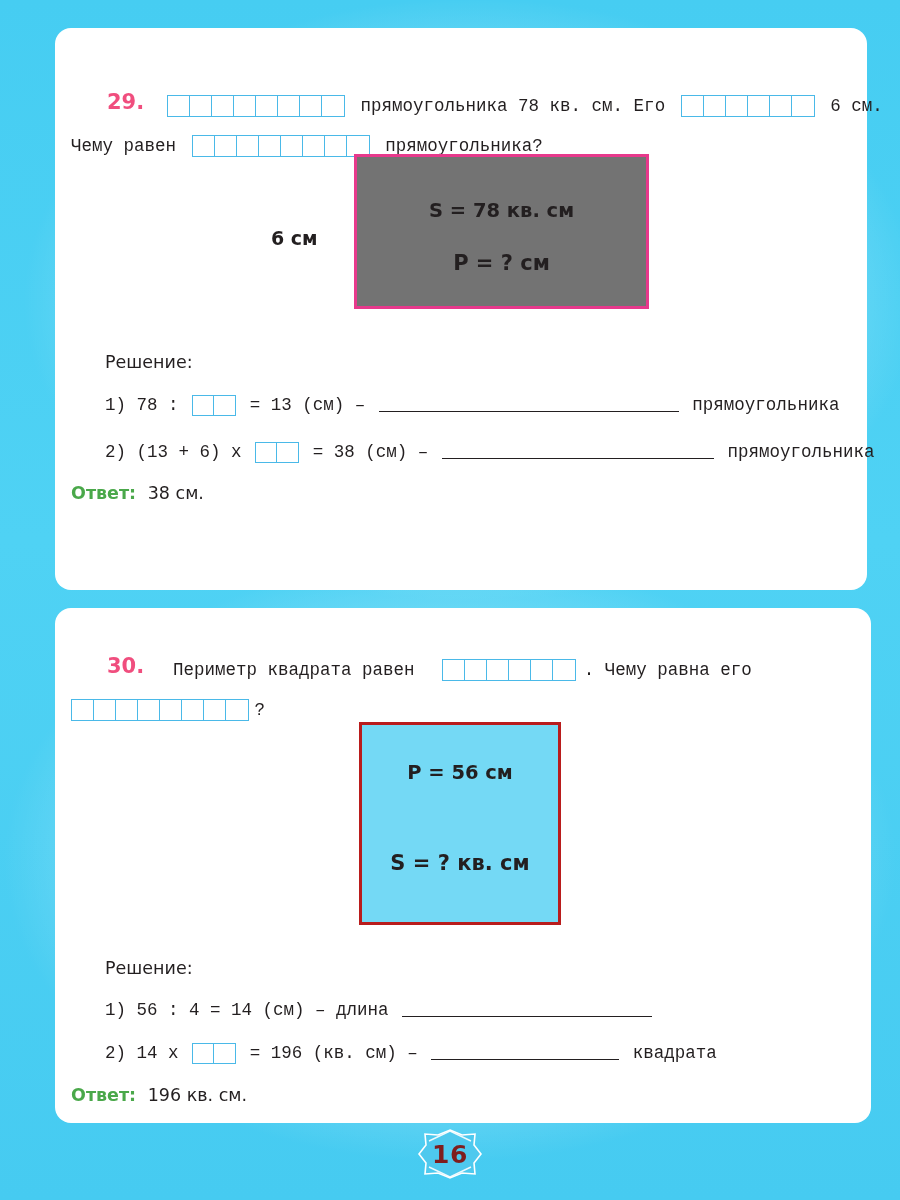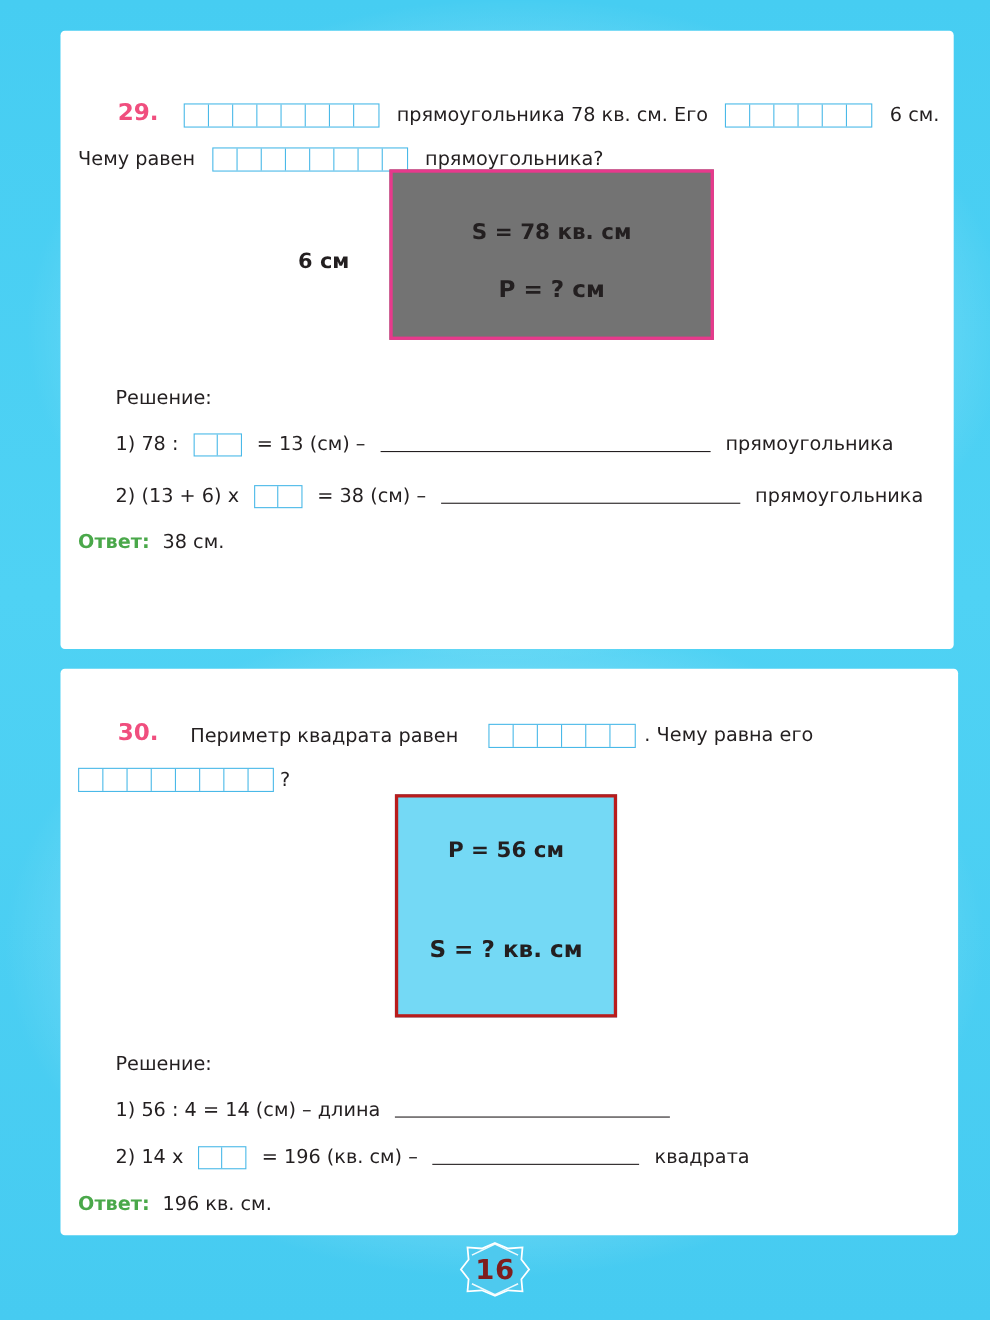--- a/index.html
+++ b/index.html
@@ -27,21 +27,21 @@
     left: 0; top: 0; right: 0; bottom: 0;
     background:
       radial-gradient(ellipse 620px 420px at 470px 300px, rgba(255,255,255,0.85) 0%, rgba(255,255,255,0.0) 72%),
       radial-gradient(ellipse 620px 420px at 450px 860px, rgba(255,255,255,0.80) 0%, rgba(255,255,255,0.0) 72%),
       linear-gradient(180deg, #46cdf2 0%, #4fd2f4 45%, #46cbf1 100%);
   }
 
   .card {
     position: absolute;
     background: #ffffff;
-    border-radius: 4px;
+    border-radius: 16px;
   }
   #card-29 {
     left: 55px;
     top: 28px;
     width: 812px;
     height: 562px;
   }
   #card-30 {
     left: 55px;
     top: 608px;
@@ -85,21 +85,21 @@
   .boxes > i:last-child { border-right: none; }
   .boxes.small { height: 21px; }
   .boxes.small > i { width: 21px; }
 
   
   .run {
     position: absolute;
     white-space: nowrap;
     line-height: 22px;
   }
-  .run span.t { vertical-align: middle; }
+  .run span.t { vertical-align: middle; font-family: Liberation Mono, monospace; }
 
   
   .fig-rect {
     position: absolute;
     background: #737373;
     border: 3px solid #e7398c;
     box-sizing: border-box;
     color: #231f20;
     font-weight: bold;
     font-size: 19.5px;

